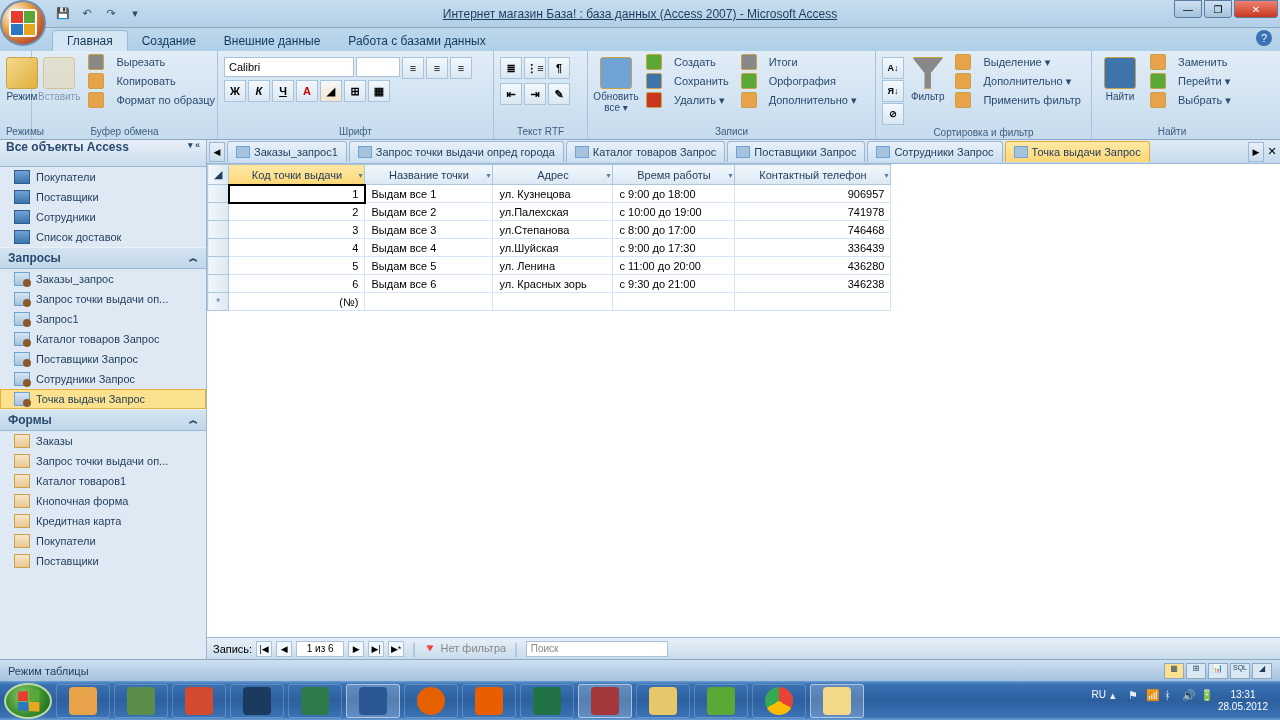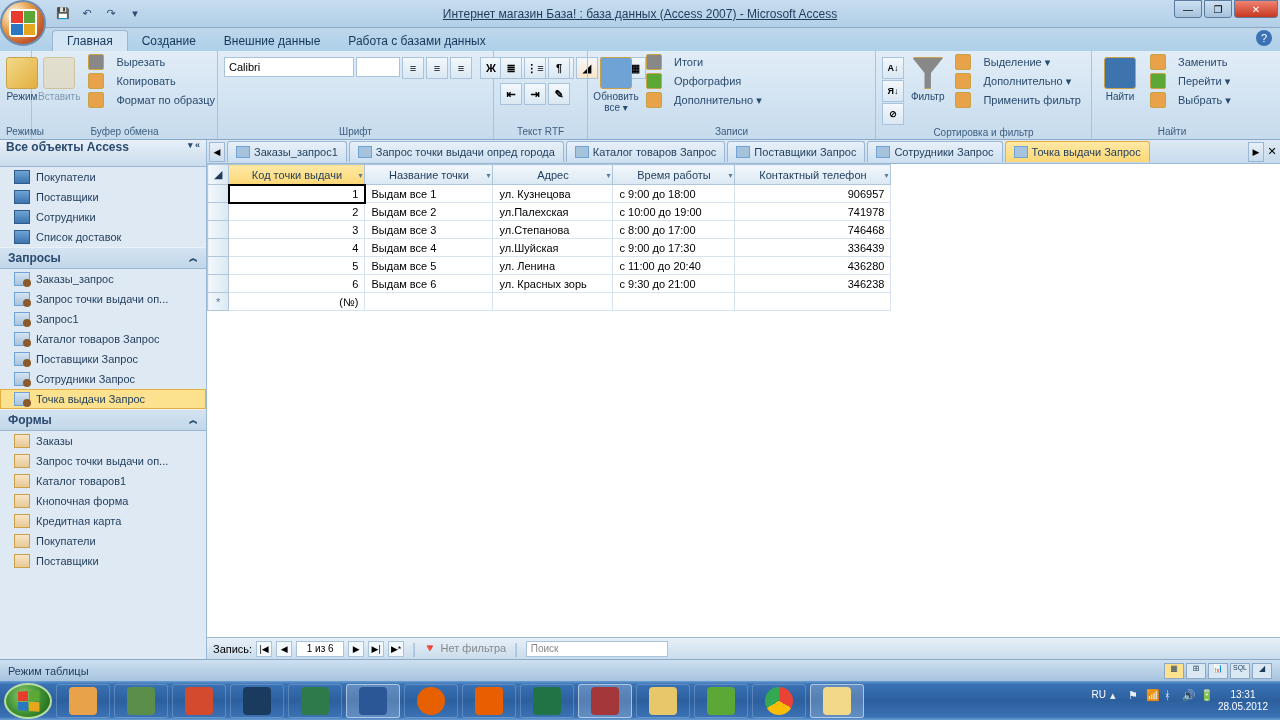--- a/index.html
+++ b/index.html
@@ -157,21 +157,21 @@
           </div>
         <div class="rbn-small">
             <span class="rbn-small-icon"></span>
             <span>Формат по образцу</span>
           </div>
       </div>
     </div>
     <div class="ribbon-group-label">Буфер обмена</div>
   </div>
   <div class="ribbon-group" style="width:276px">
-    <div class="ribbon-group-body" style="flex-direction:row;gap:8px;padding-top:4px">
+    <div class="ribbon-group-body" style="flex-direction:column;gap:1px;padding-top:4px">
       <div class="btn-row">
         <input class="font-name" value="Calibri" style="">
         <input class="font-size" value="11" style="">
         <div class="btn-sq">≡</div>
         <div class="btn-sq">≡</div>
         <div class="btn-sq">≡</div>
       </div>
       <div class="btn-row">
         <div class="btn-sq">Ж</div>
         <div class="btn-sq">
@@ -201,20 +201,34 @@
         <div class="btn-sq">✎</div>
       </div>
     </div>
     <div class="ribbon-group-label">Текст RTF</div>
   </div>
   <div class="ribbon-group" style="width:288px">
     <div class="ribbon-group-body">
       <div class="rbn-big">
         <div class="rbn-big-icon" style="background:#6fa3d6"></div>
         <span>Обновить все ▾</span>
+      </div>
+      <div class="rbn-col">
+        <div class="rbn-small">
+            <span class="rbn-small-icon" style="background:#5ca836"></span>
+            <span>Создать</span>
+          </div>
+        <div class="rbn-small">
+            <span class="rbn-small-icon" style="background:#3d74ae"></span>
+            <span>Сохранить</span>
+          </div>
+        <div class="rbn-small">
+            <span class="rbn-small-icon" style="background:#c7381f"></span>
+            <span>Удалить ▾</span>
+          </div>
       </div>
       <div class="rbn-col">
         <div class="rbn-small">
             <span class="rbn-small-icon" style="background:#888"></span>
             <span>Итоги</span>
           </div>
         <div class="rbn-small">
             <span class="rbn-small-icon" style="background:#5ca836"></span>
             <span>Орфография</span>
           </div>
@@ -457,21 +471,21 @@
               <td class="col-time">с 9:00 до 17:30</td>
               <td class="col-phone">336439</td>
             </tr>
           </tbody>
           <tbody>
             <tr>
               <td class="row-sel"></td>
               <td class="col-id">5</td>
               <td class="col-name">Выдам все 5</td>
               <td class="col-addr">ул. Ленина</td>
-              <td class="col-time">с 11:00 до 20:40</td>
+              <td class="col-time">с 11:00 до 20:00</td>
               <td class="col-phone">436280</td>
             </tr>
           </tbody>
           <tbody>
             <tr>
               <td class="row-sel"></td>
               <td class="col-id">6</td>
               <td class="col-name">Выдам все 6</td>
               <td class="col-addr">ул. Красных зорь</td>
               <td class="col-time">с 9:30 до 21:00</td>

